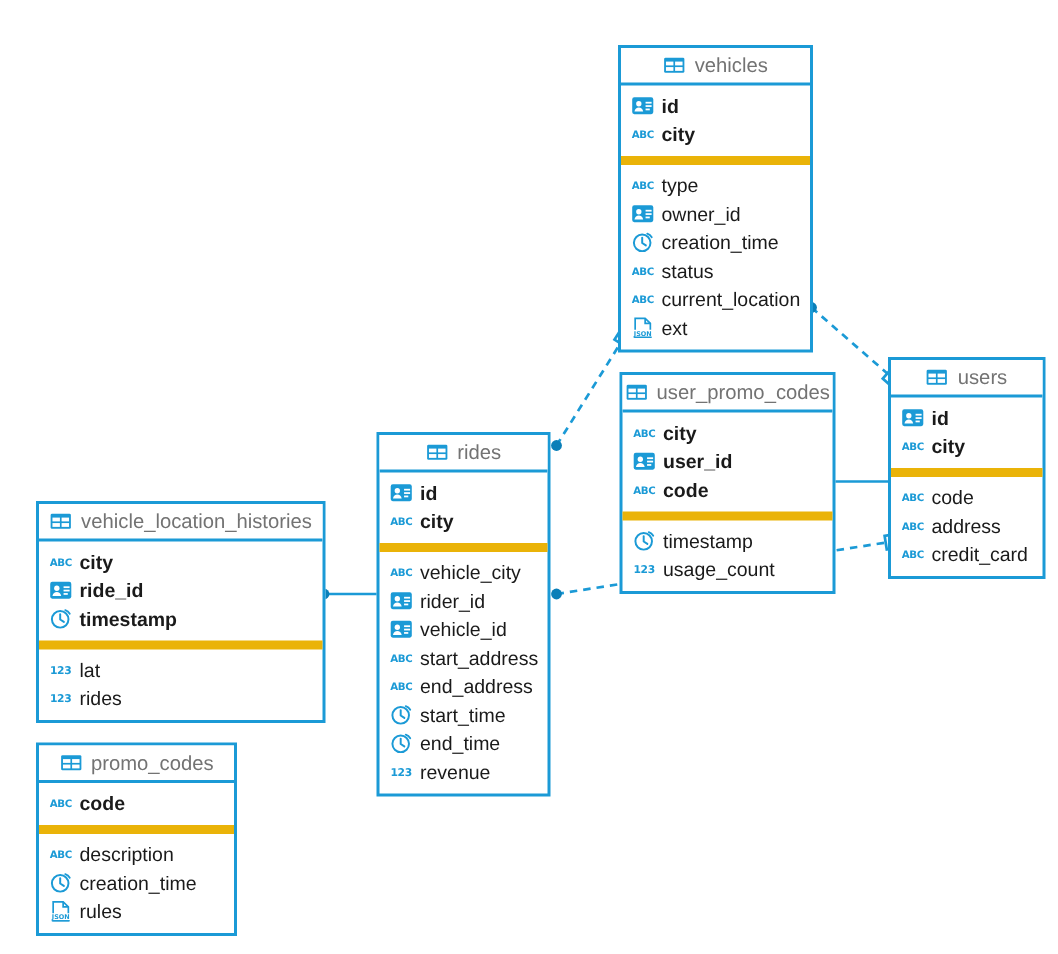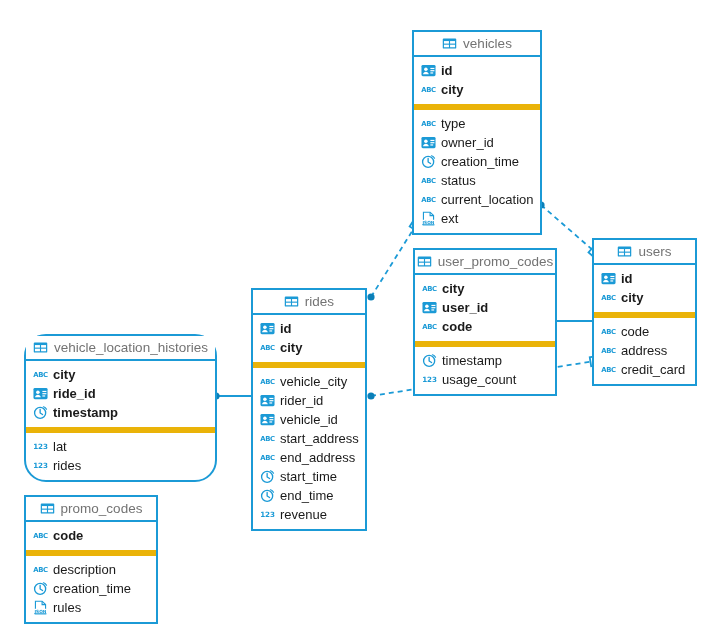--- a/index.html
+++ b/index.html
@@ -451,21 +451,21 @@
           <div class="field">
             <span class="ico">
               <svg viewBox="0 0 18 16" width="15" height="15">
                 <text x="9" y="11.4" font-family="DejaVu Sans, sans-serif" font-size="8.6" font-weight="bold" fill="#1b9ad6" text-anchor="middle" letter-spacing="-0.2">123</text>
               </svg>
             </span>
             <span class="field-label">revenue</span>
           </div>
         </div>
       </div>
-      <div class="entity" style="left: 24px; top: 334px; width: 193px; border-radius: 22px;">
+      <div class="entity" style="left: 24px; top: 334px; width: 193px;">
         <div class="ent-header">
           <span class="ico">
             <svg viewBox="0 0 16 16" width="15" height="15">
               <rect x="0.8" y="2.6" width="14.4" height="10.8" rx="1" fill="#1b9ad6"></rect>
               <rect x="2.1" y="5.4" width="5.3" height="2.7" fill="#fff"></rect>
               <rect x="8.6" y="5.4" width="5.3" height="2.7" fill="#fff"></rect>
               <rect x="2.1" y="9.3" width="5.3" height="2.7" fill="#fff"></rect>
               <rect x="8.6" y="9.3" width="5.3" height="2.7" fill="#fff"></rect>
             </svg>
           </span>

